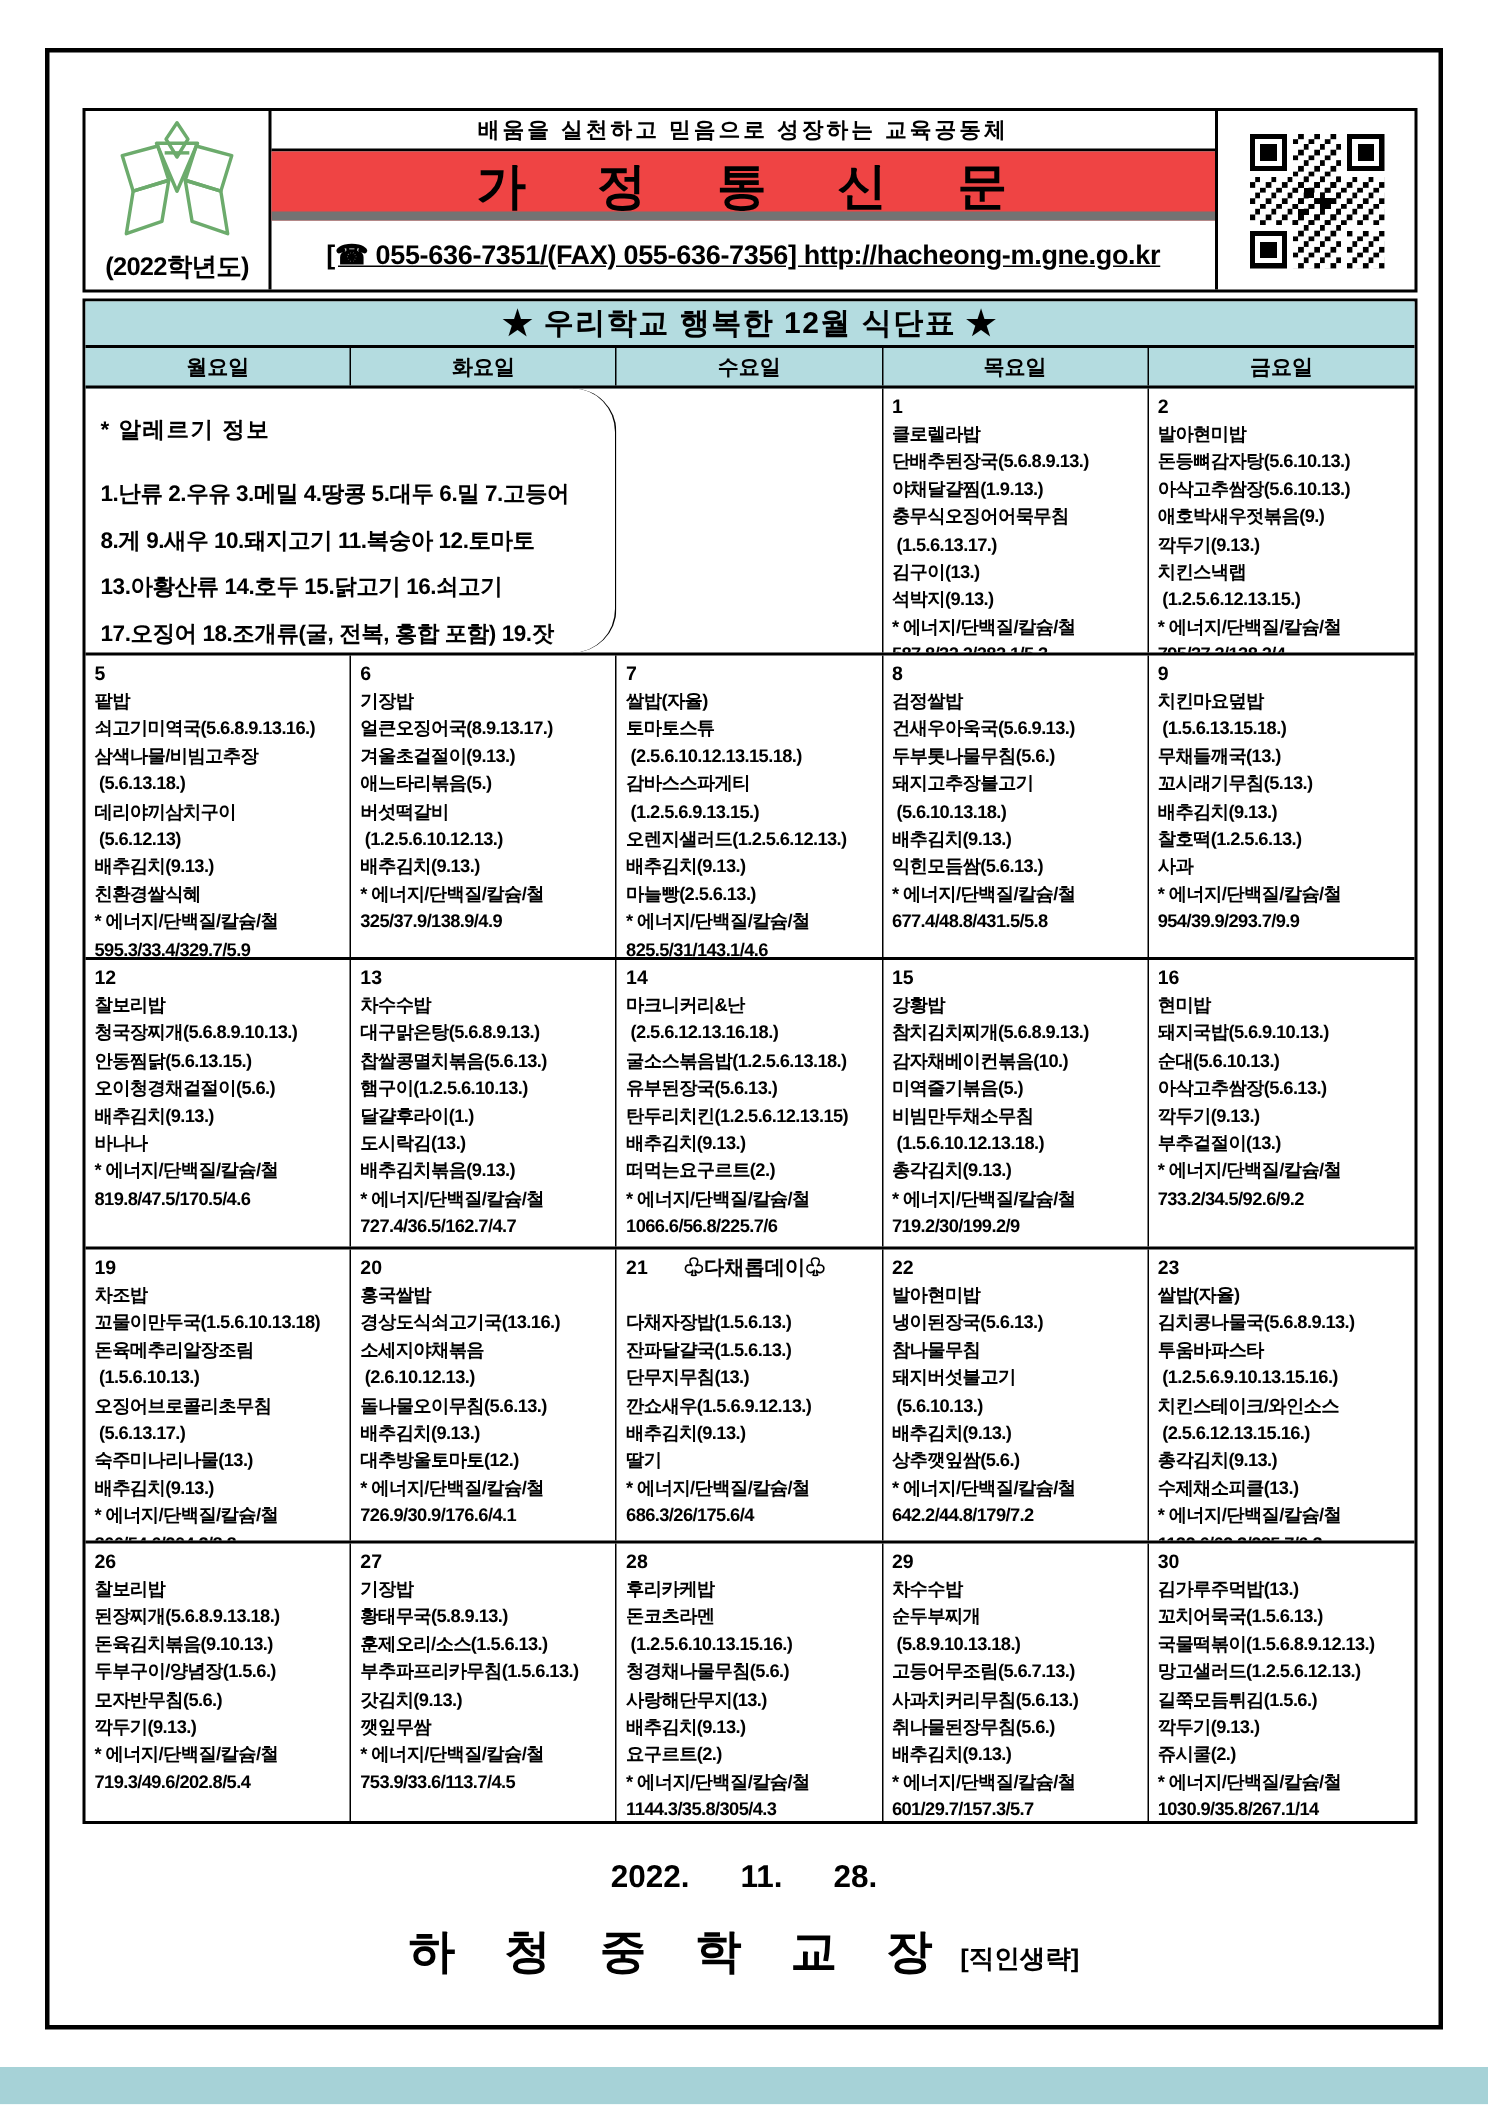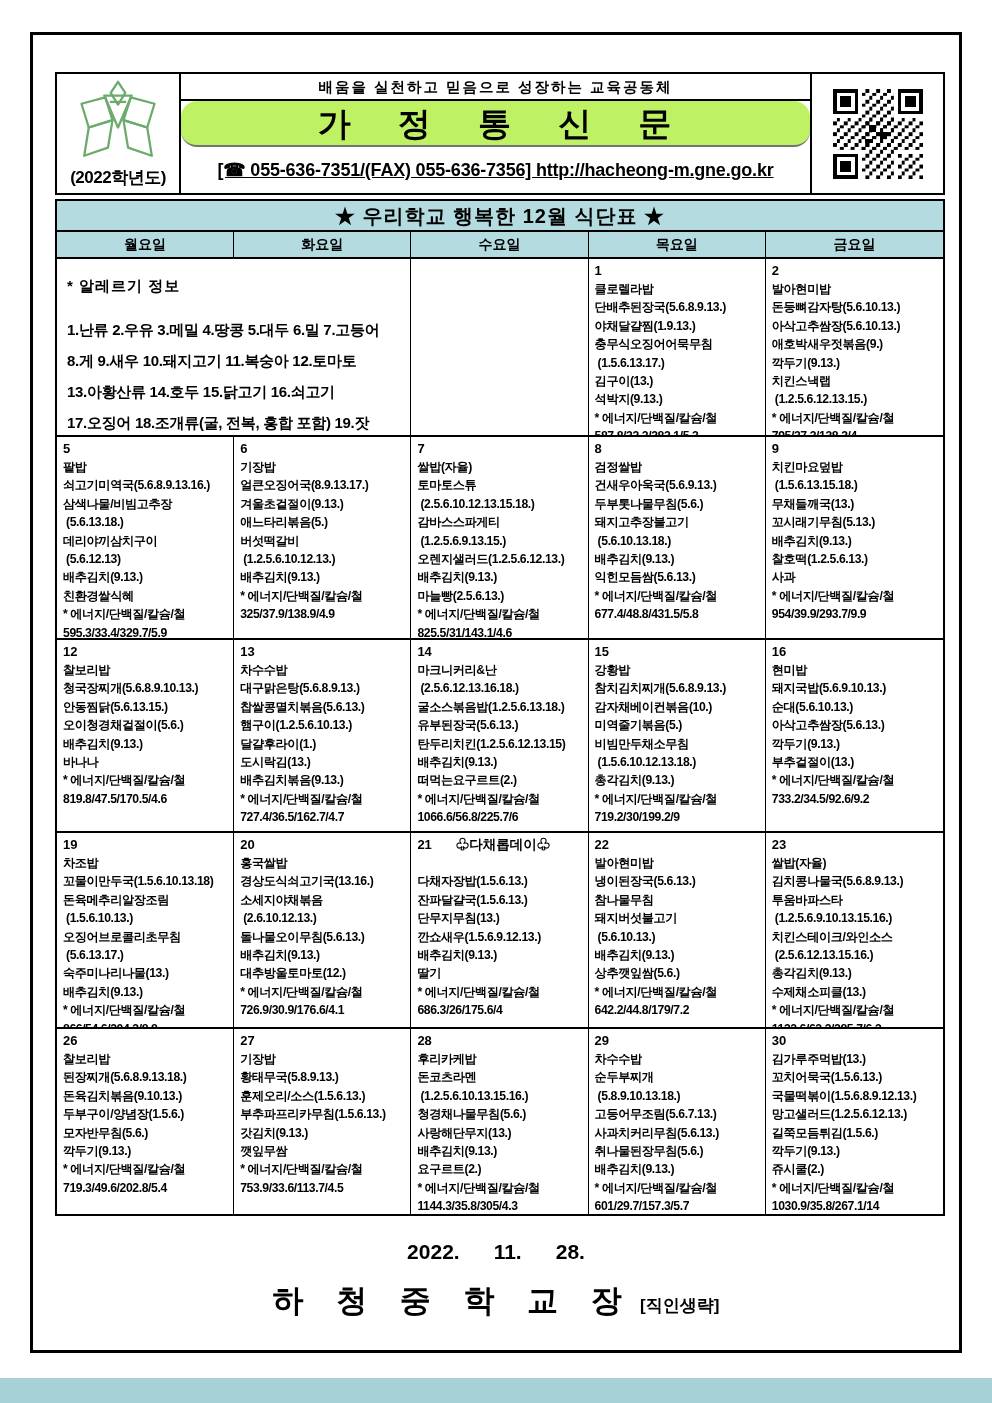--- a/index.html
+++ b/index.html
@@ -8,21 +8,21 @@
   .sheet { position:relative; width:992px; height:1403px; background:#fff; overflow:hidden; }
 
   .outer-border { position:absolute; left:30px; top:32px; width:932px; height:1321px; border:3px solid #000; }
 
   
   .header-box { position:absolute; left:55px; top:72px; width:890px; height:123px; border:2px solid #000; display:flex; background:#fff; }
   .hb-left { width:124px; border-right:2px solid #000; display:flex; flex-direction:column; align-items:center; justify-content:space-between; padding:6px 2px 4px; }
   .year-label { font-size:17px; font-weight:bold; letter-spacing:-0.5px; }
   .hb-mid { flex:1; display:flex; flex-direction:column; }
   .mid-slogan { height:27px; line-height:27px; text-align:center; font-weight:bold; font-size:14.5px; letter-spacing:2px; border-bottom:2px solid #000; }
-  .mid-title { height:46px; line-height:46px; background:#bef264; border-bottom:2px solid #737373; text-align:center; font-size:33px; font-weight:bold; word-spacing:34px; letter-spacing:2px;border-radius:16px; }
+  .mid-title { height:46px; line-height:46px; background:#ef4444; border-bottom:6px solid #737373; text-align:center; font-size:33px; font-weight:bold; word-spacing:34px; letter-spacing:2px; }
   .mid-addr { height:24px; padding-top:2px; text-align:center; font-size:15px; font-weight:bold; }
   .postal-digit { display:inline-block; width:16px; height:18px; line-height:17px; border:1px solid #777; background:#d9d9d9; font-size:13.5px; text-align:center; margin-right:2px; vertical-align:-2px; }
   .mid-contact { flex:1; display:flex; align-items:center; justify-content:center; font-size:18px; font-weight:bold; letter-spacing:-0.2px;text-decoration:underline; }
   .hb-right { width:133px; border-left:2px solid #000; display:flex; align-items:center; justify-content:center; }
 
   
   .menu-table { position:absolute; left:55px; top:199px; width:890px; border:2px solid #000; background:#fff; }
   .menu-title-bar { height:31px; line-height:31px; background:#b4dce0; border-bottom:2px solid #000; text-align:center; font-size:20px; font-weight:bold; letter-spacing:1px; }
   .day-header { display:grid; grid-template-columns:repeat(5,1fr); background:#b4dce0; border-bottom:2px solid #000; }
   .day-header > div { height:25px; line-height:25px; text-align:center; font-size:14px; font-weight:bold; border-right:1px solid #000; }
@@ -30,21 +30,21 @@
 
   .menu-row { display:grid; grid-template-columns:repeat(5,1fr); border-bottom:2px solid #000; }
   #menu-body .menu-row:last-child { border-bottom:none; }
   .menu-row:nth-child(1) { height:178px; }
   .menu-row:nth-child(2) { height:203px; }
   .menu-row:nth-child(3) { height:193px; }
   .menu-row:nth-child(4) { height:196px; }
   .menu-row:nth-child(5) { height:185px; }
   .menu-cell { border-right:1px solid #000; padding:3px 3px 0 6px; overflow:hidden; }
   .menu-row .menu-cell:last-child { border-right:none; }
-  .menu-cell.allergy { grid-column:span 2; padding:18px 6px 0 10px; }
+  .menu-cell.allergy { grid-column:span 2; padding:18px 6px 0 10px;border-radius:29px; }
   .allergy-title { font-size:15px; font-weight:bold; letter-spacing:1px; margin-bottom:18px; }
   .allergy-line { font-size:15px; font-weight:bold; line-height:31px; white-space:pre-wrap; letter-spacing:-0.3px; }
   .day-line { font-size:13px; font-weight:bold; line-height:18px; }
   .day-note { margin-left:24px; font-size:13.5px; }
   .item { font-size:12.2px; font-weight:bold; line-height:18.4px; white-space:pre-wrap; word-break:break-all; letter-spacing:-0.4px; }
 
   
   .footer-date { position:absolute; left:0; top:1240px; width:100%; display:flex; justify-content:center; gap:34px; font-size:21px; font-weight:bold; }
   .footer-sig { position:absolute; left:0; top:1280px; width:100%; text-align:center; }
   .sig-name { font-size:31px; font-weight:bold; letter-spacing:4px; word-spacing:16px; }

